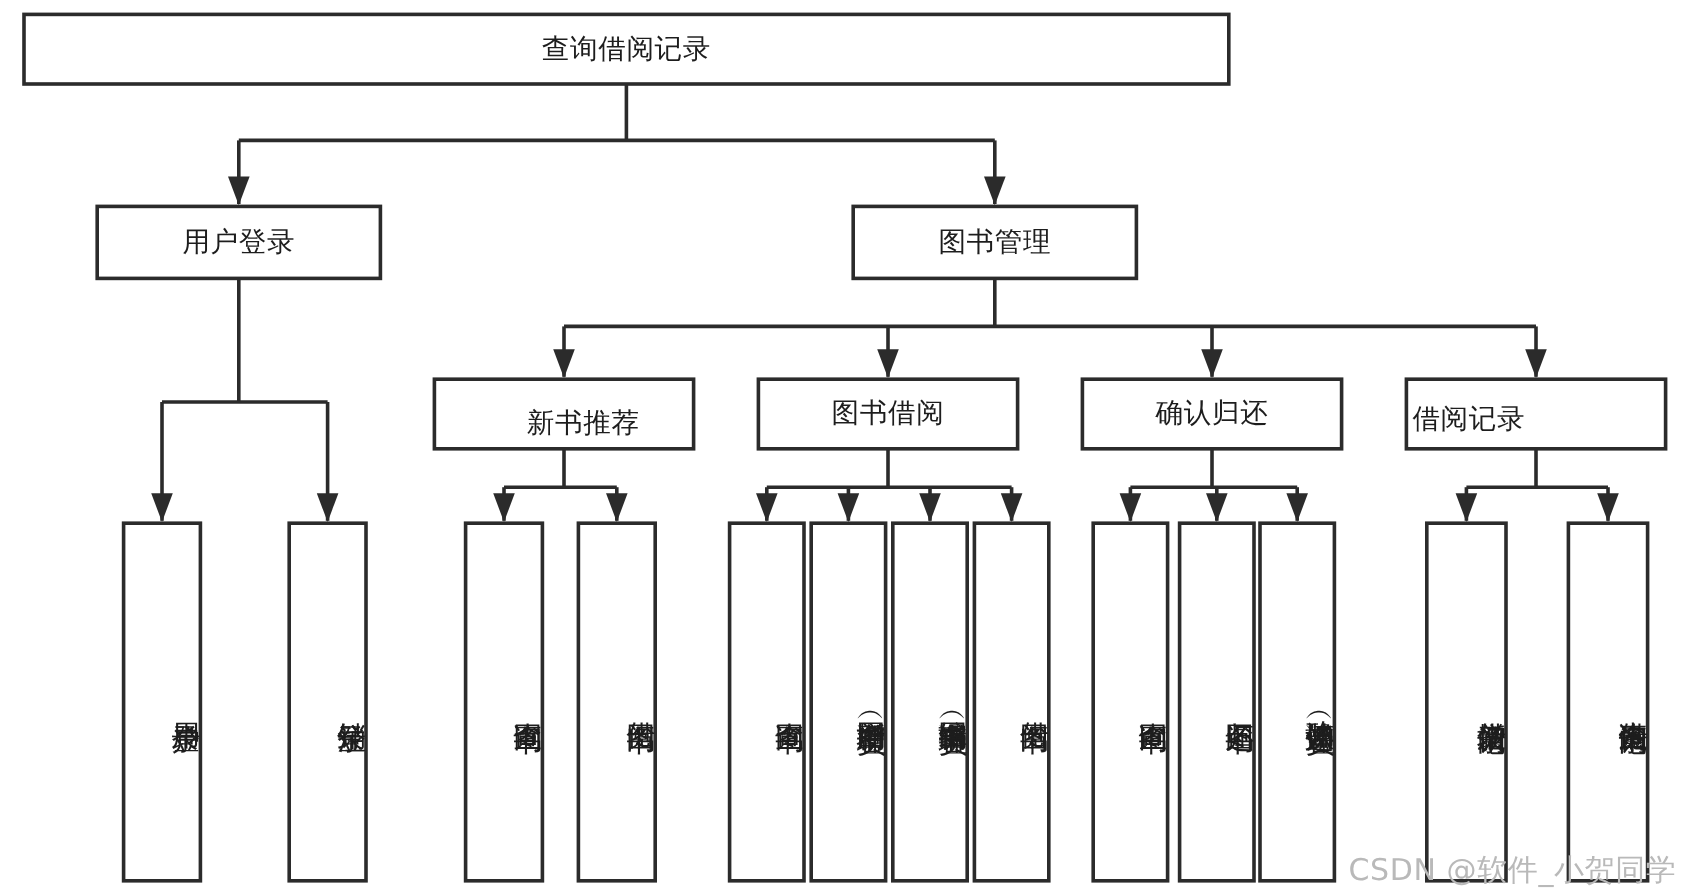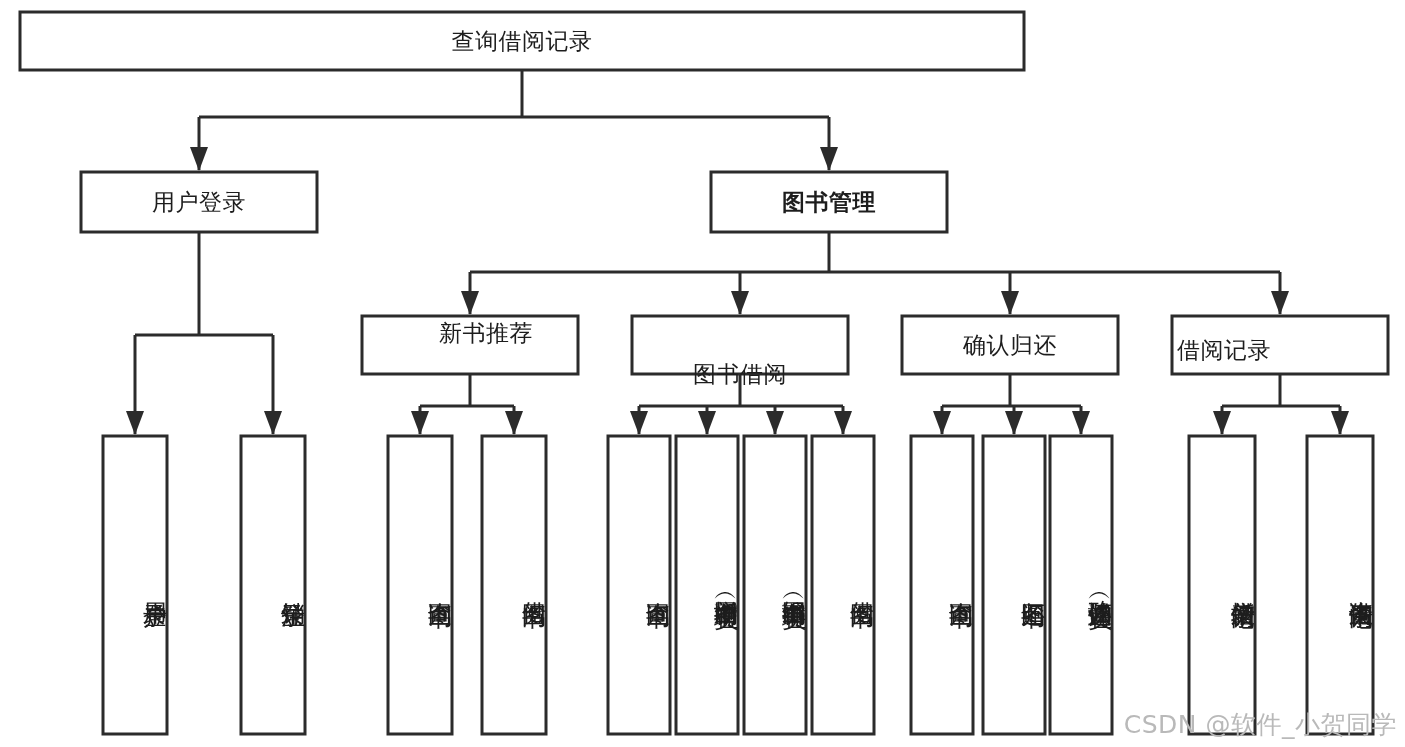--- a/index.html
+++ b/index.html
@@ -159,23 +159,23 @@
         <rect x="983" y="436" width="62" height="298" class="node-rect"></rect>
         <rect x="1050" y="436" width="62" height="298" class="node-rect"></rect>
         <rect x="1189" y="436" width="66" height="298" class="node-rect"></rect>
         <rect x="1307" y="436" width="66" height="298" class="node-rect"></rect>
       </g>
   </svg>
 
   <div id="labels-layer">
       <div class="node-label-h" style="left: 20px; top: 12px; width: 1004px; height: 58px;">查询借阅记录</div>
       <div class="node-label-h" style="left: 81px; top: 172px; width: 236px; height: 60px;">用户登录</div>
-      <div class="node-label-h" style="left: 711px; top: 172px; width: 236px; height: 60px; font-weight: bold;">图书管理</div>
-      <div class="node-label-h" style="left: 362px; top: 304px; width: 248px; height: 58px; border-radius: 29px;">新书推荐</div>
-      <div class="node-label-h" style="left: 632px; top: 316px; width: 216px; height: 58px; margin-top: 29px;">图书借阅</div>
+      <div class="node-label-h" style="left: 711px; top: 172px; width: 236px; height: 60px;">图书管理</div>
+      <div class="node-label-h" style="left: 362px; top: 324px; width: 248px; height: 58px; border-radius: 29px;">新书推荐</div>
+      <div class="node-label-h" style="left: 632px; top: 316px; width: 216px; height: 58px;">图书借阅</div>
       <div class="node-label-h" style="left: 902px; top: 316px; width: 216px; height: 58px;">确认归还</div>
       <div class="node-label-h" style="left: 1116px; top: 316px; width: 216px; height: 68px;">借阅记录</div>
       <div class="node-label-v" style="left: 103px; top: 444px; width: 64px; height: 282px;">用户登录</div>
       <div class="node-label-v" style="left: 241px; top: 444px; width: 64px; height: 282px;">注销登录</div>
       <div class="node-label-v" style="left: 388px; top: 444px; width: 64px; height: 282px;">查询图书</div>
       <div class="node-label-v" style="left: 482px; top: 444px; width: 64px; height: 282px;">借阅图书</div>
       <div class="node-label-v" style="left: 608px; top: 444px; width: 62px; height: 282px;">查询图书</div>
       <div class="node-label-v" style="left: 676px; top: 444px; width: 62px; height: 282px;">新增图书（管理员）</div>
       <div class="node-label-v" style="left: 744px; top: 444px; width: 62px; height: 282px;">编辑图书（管理员）</div>
       <div class="node-label-v" style="left: 812px; top: 444px; width: 62px; height: 282px;">借阅图书</div>

